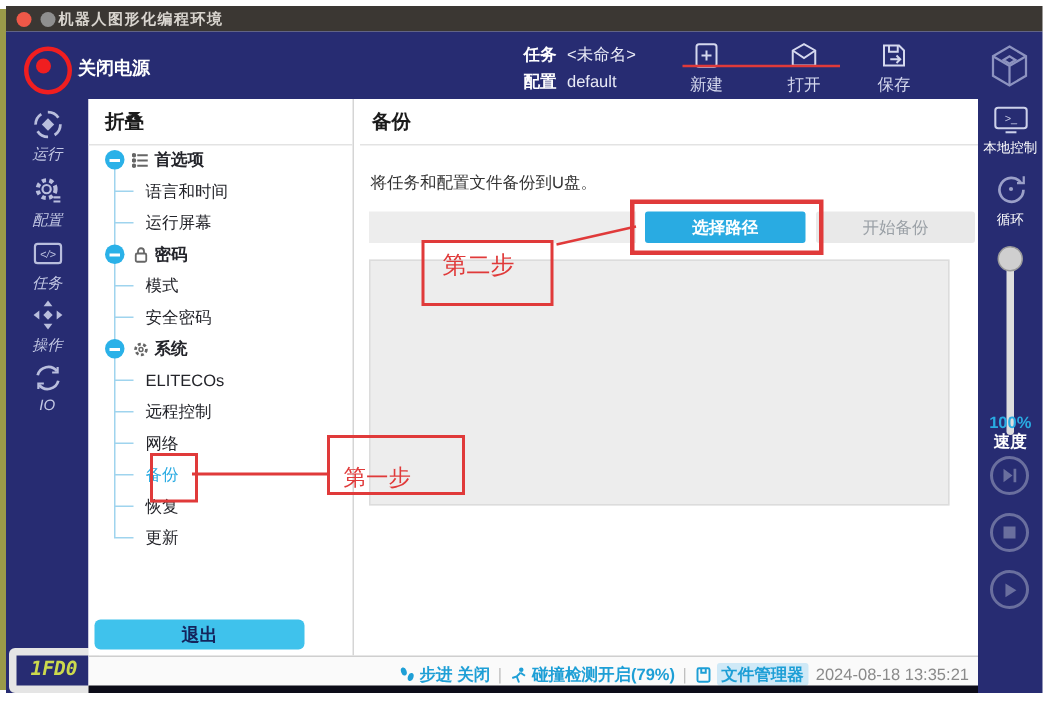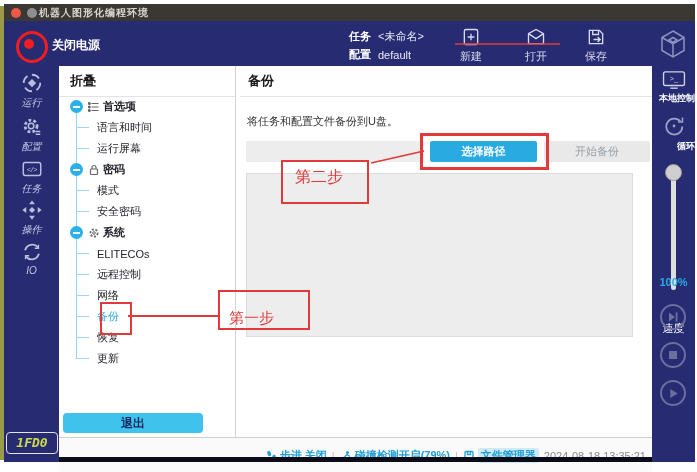--- a/index.html
+++ b/index.html
@@ -27,35 +27,35 @@
   .hdr-action{position:absolute;width:40px;text-align:center;color:#d5d8ee;cursor:pointer;}
   .hdr-action svg{display:block;margin:0 auto;}
   .hdr-action .lbl{font-size:11px;margin-top:2px;}
   .cube-logo{left:653px;top:7px;}
 
   
   .left-sidebar{left:4px;top:66px;width:55px;height:396px;background:#272c72;font-style:italic;}
   .ls-item{position:absolute;left:0;width:55px;text-align:center;color:#c3c8e4;cursor:pointer;}
   .ls-item svg{display:block;margin:0 auto;}
   .ls-item .lbl{font-size:10px;margin-top:2px;}
-  .ls-badge{position:absolute;left:2px;top:366px;width:50px;height:20px;border:1px solid #e5e5e5;border-radius:4px;
+  .ls-badge{position:absolute;left:2px;top:366px;width:50px;height:20px;border:5px solid #e5e5e5;border-radius:4px;
             color:#ccd94d;font-family:"DejaVu Sans Mono",monospace;font-size:13px;font-weight:bold;
             line-height:20px;text-align:center;}
 
   
   .right-sidebar{left:652px;top:66px;width:43px;height:396px;background:#272c72;}
   .rs-item{position:absolute;left:0;width:43px;text-align:center;color:#fff;}
   .rs-item svg{display:block;margin:0 auto;}
-  .rs-item .lbl{font-size:9px;margin-top:2px;font-weight:bold;text-align:right;}
+  .rs-item .lbl{font-size:9px;margin-top:2px;font-weight:normal;}
   .slider-track{position:absolute;left:19px;top:106px;width:5px;height:118px;background:#dedede;border-radius:3px;cursor:pointer;}
   .slider-knob{position:absolute;left:13px;top:98px;width:17px;height:17px;border-radius:50%;
                background:#cfcfcf;border:1px solid #9a9a9a;box-sizing:border-box;cursor:grab;}
   .rs-speed{position:absolute;left:0;top:210px;width:43px;text-align:center;line-height:13px;}
   .rs-speed .pct{color:#29abe2;font-size:11px;font-weight:bold;}
-  .rs-speed .spd{color:#fff;font-size:11px;font-weight:normal;margin-top:33px;}
+  .rs-speed .spd{color:#fff;font-size:11px;font-weight:bold;}
   .rs-circle{position:absolute;left:8px;width:26px;height:26px;border:2px solid #6a6f9e;border-radius:50%;
              box-sizing:border-box;display:flex;align-items:center;justify-content:center;cursor:pointer;}
 
   
   .tree-panel{left:59px;top:66px;width:177px;height:371px;background:#fff;border-right:1px solid #d5d5d5;box-sizing:border-box;}
   .panel-head{height:30px;border-bottom:1px solid #e3e3e3;line-height:30px;padding-left:11px;
               font-size:13px;font-weight:bold;color:#1b1b1b;}
   .tree{position:absolute;top:30px;left:8px;right:4px;}
   .tree::before{content:'';position:absolute;left:9px;top:10px;height:252px;width:1px;background:#9fd4ee;}
   .tree-row{position:relative;height:21px;display:flex;align-items:center;font-size:11px;color:#23242a;cursor:pointer;}
@@ -75,21 +75,21 @@
   .mp-desc{position:absolute;top:48px;left:7px;font-size:11px;color:#333;}
   .mp-row{position:absolute;top:75px;left:6px;height:21px;display:flex;}
   .path-field{width:178px;height:21px;background:#ededed;box-sizing:border-box;cursor:text;}
   .btn-select{margin-left:6px;width:107px;height:21px;background:#29abe2;color:#fff;font-size:11px;font-weight:bold;
               border:none;border-radius:2px;cursor:pointer;font-family:inherit;}
   .btn-start{margin-left:7px;width:106px;height:21px;background:#e9e9e9;color:#9aa0a6;font-size:11px;
              border:none;border-radius:2px;cursor:pointer;font-family:inherit;}
   .mp-gray{position:absolute;top:107px;left:6px;width:387px;height:164px;background:#ededed;border:1px solid #dcdcdc;box-sizing:border-box;}
 
   
-  .status-bar{left:59px;top:437px;width:593px;height:36px;background:#fafafa;border-top:1px solid #cfcfcf;
+  .status-bar{left:59px;top:437px;width:593px;height:24px;background:#fafafa;border-top:1px solid #cfcfcf;
               box-sizing:border-box;display:flex;align-items:center;justify-content:flex-end;
               gap:5px;padding-right:6px;font-size:11px;}
   .sb-blue{color:#1e9fd6;display:flex;align-items:center;gap:3px;font-weight:bold;}
   .sb-sep{color:#c0c0c0;}
   .sb-file{background:#cfe9f7;padding:0 3px;border-radius:2px;}
   .sb-time{color:#8a8a8a;}
   .bottom-band{left:59px;top:457px;width:593px;height:5px;background:#0c0c18;}
 
   
   .anno{border:2px solid #e03a3a;position:absolute;pointer-events:none;}

